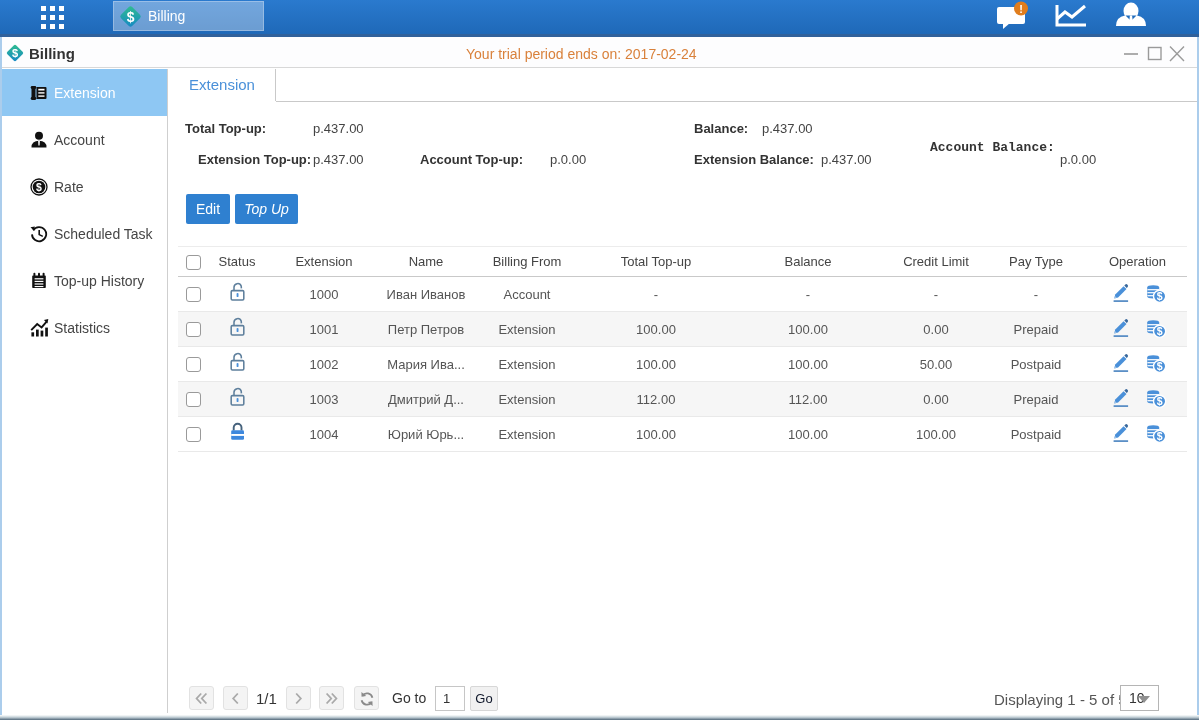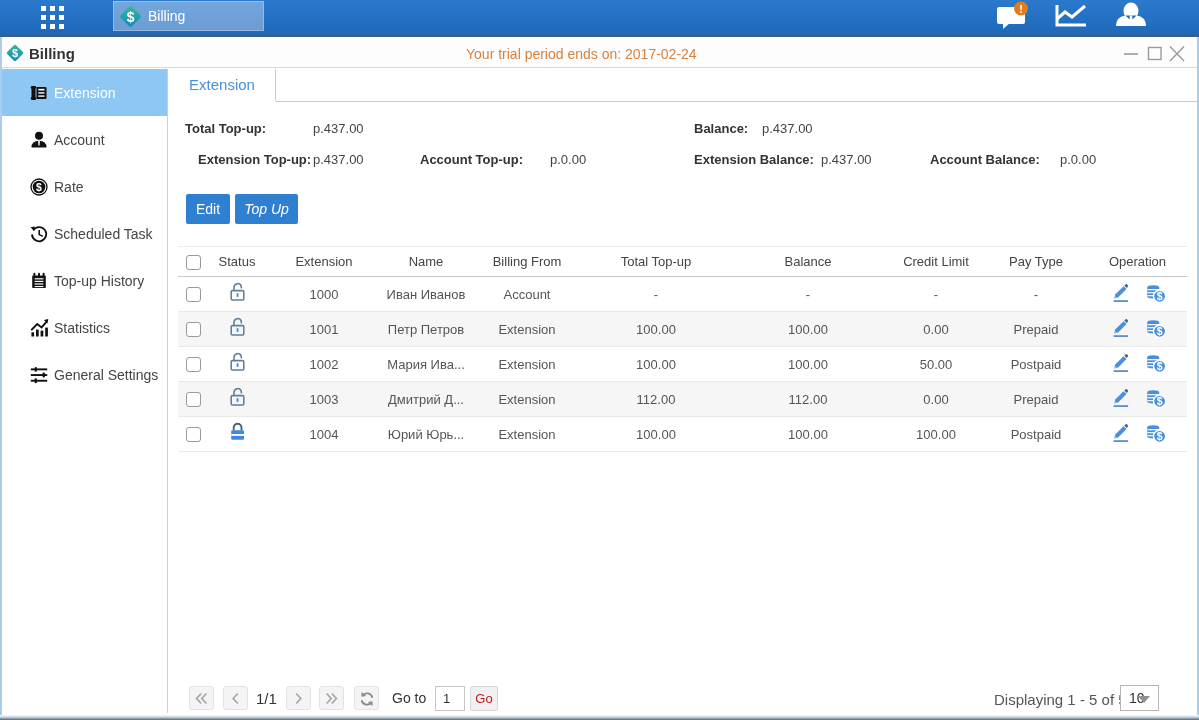--- a/index.html
+++ b/index.html
@@ -71,21 +71,21 @@
 
 
 .pager { position:absolute; left:0; top:616px; width:1028px; height:28px; font-size:14px; color:#555; }
 .pbtn { position:absolute; top:1px; width:25px; height:24px; background:#f4f4f4;
   border:1px solid #e2e2e2; border-radius:3px; text-align:center; line-height:23px;
   color:#b3b3b3; font-size:17px; }
 .ptext { position:absolute; top:5px; }
 .pinput { position:absolute; left:266px; top:1px; width:30px; height:25px;
   border:1px solid #c6c6c6; font-size:13px; text-align:left; padding-left:7px; line-height:23px; background:#fff; color:#333; }
 .gobtn { position:absolute; left:301px; top:1px; width:28px; height:25px; background:#f1f1f1;
-  border:1px solid #d7d7d7; border-radius:2px; text-align:center; line-height:23px; color:#b91c1c; font-size:13px;}
+  border:1px solid #d7d7d7; border-radius:2px; text-align:center; line-height:23px; color:#0f172a; font-size:13px;}
 .disp { position:absolute; left:825px; top:6px; color:#555; font-size:15px; }
 .dd { position:absolute; left:951px; top:0px; width:39px; height:26px; background:#fff;
   border:1px solid #b5b5b5; }
 .dd span { position:absolute; left:8px; top:4px; font-size:14px; color:#333; }
 .dd .tri { position:absolute; right:8px; top:10px; width:0; height:0;
   border-left:6px solid transparent; border-right:6px solid transparent; border-top:7px solid #909090; }
 </style>
 </head>
 <body>
 
@@ -207,49 +207,38 @@
       <span class="sic"><svg width="19" height="18" viewBox="0 0 19 18" fill="#111">
           <rect x="1.4" y="13.3" width="2.7" height="4.2"></rect>
           <rect x="6" y="10.6" width="2.7" height="6.9"></rect>
           <rect x="10.6" y="11.6" width="2.7" height="5.9"></rect>
           <rect x="15.2" y="8.6" width="2.7" height="8.9"></rect>
           <path d="M1.2 11.2 L7.2 5 L11.6 8.4 L16.6 2.6" fill="none" stroke="#111" stroke-width="1.9"></path>
           <path d="M13.9 0.9 L18.3 0.1 L17.5 4.5 Z"></path>
         </svg></span>
       <span class="stx">Statistics</span>
     </div>
-    <div class="sitem">
-      <span class="sic"><svg width="18" height="18" viewBox="0 0 18 18" fill="#111">
-          <rect x="0.8" y="2.4" width="16.4" height="1.9"></rect>
-          <rect x="4.6" y="0.9" width="2.3" height="4.9" rx="1"></rect>
-          <rect x="0.8" y="8.1" width="16.4" height="1.9"></rect>
-          <rect x="12.6" y="6.6" width="2.3" height="4.9" rx="1"></rect>
-          <rect x="0.8" y="13.8" width="16.4" height="1.9"></rect>
-          <rect x="4.6" y="12.3" width="2.3" height="4.9" rx="1"></rect>
-        </svg></span>
-      <span class="stx">General Settings</span>
-    </div>
   </div>
 
 <div class="content">
   <div class="tabline"></div>
   <div class="tab">Extension</div>
 
   <span class="sum" style="left:16px; top:52px;"><b>Total Top-up:</b></span>
   <span class="sumv" style="left:144px; top:52px;">p.437.00</span>
   <span class="sum" style="left:525px; top:52px;"><b>Balance:</b></span>
   <span class="sumv" style="left:593px; top:52px;">p.437.00</span>
 
   <span class="sum" style="left:29px; top:83px;"><b>Extension Top-up:</b></span>
   <span class="sumv" style="left:144px; top:83px;">p.437.00</span>
   <span class="sum" style="left:251px; top:83px;"><b>Account Top-up:</b></span>
   <span class="sumv" style="left:381px; top:83px;">p.0.00</span>
   <span class="sum" style="left:525px; top:83px;"><b>Extension Balance:</b></span>
   <span class="sumv" style="left:652px; top:83px;">p.437.00</span>
-  <span class="sum" style="left:761px; top:83px;"><b>Account Balance:</b></span>
+  <span class="sum" style="left:761px; top:71px;font-family:Liberation Mono, monospace;"><b>Account Balance:</b></span>
   <span class="sumv" style="left:891px; top:83px;">p.0.00</span>
 
   <div class="btn" style="left:17px; top:125px; width:44px;">Edit</div>
   <div class="btn" style="left:66px; top:125px; width:63px;font-style:italic;">Top Up</div>
 
   <table class="tbl" id="tbl">
       <colgroup>
         <col style="width:30px">
         <col style="width:58px">
         <col style="width:116px">

